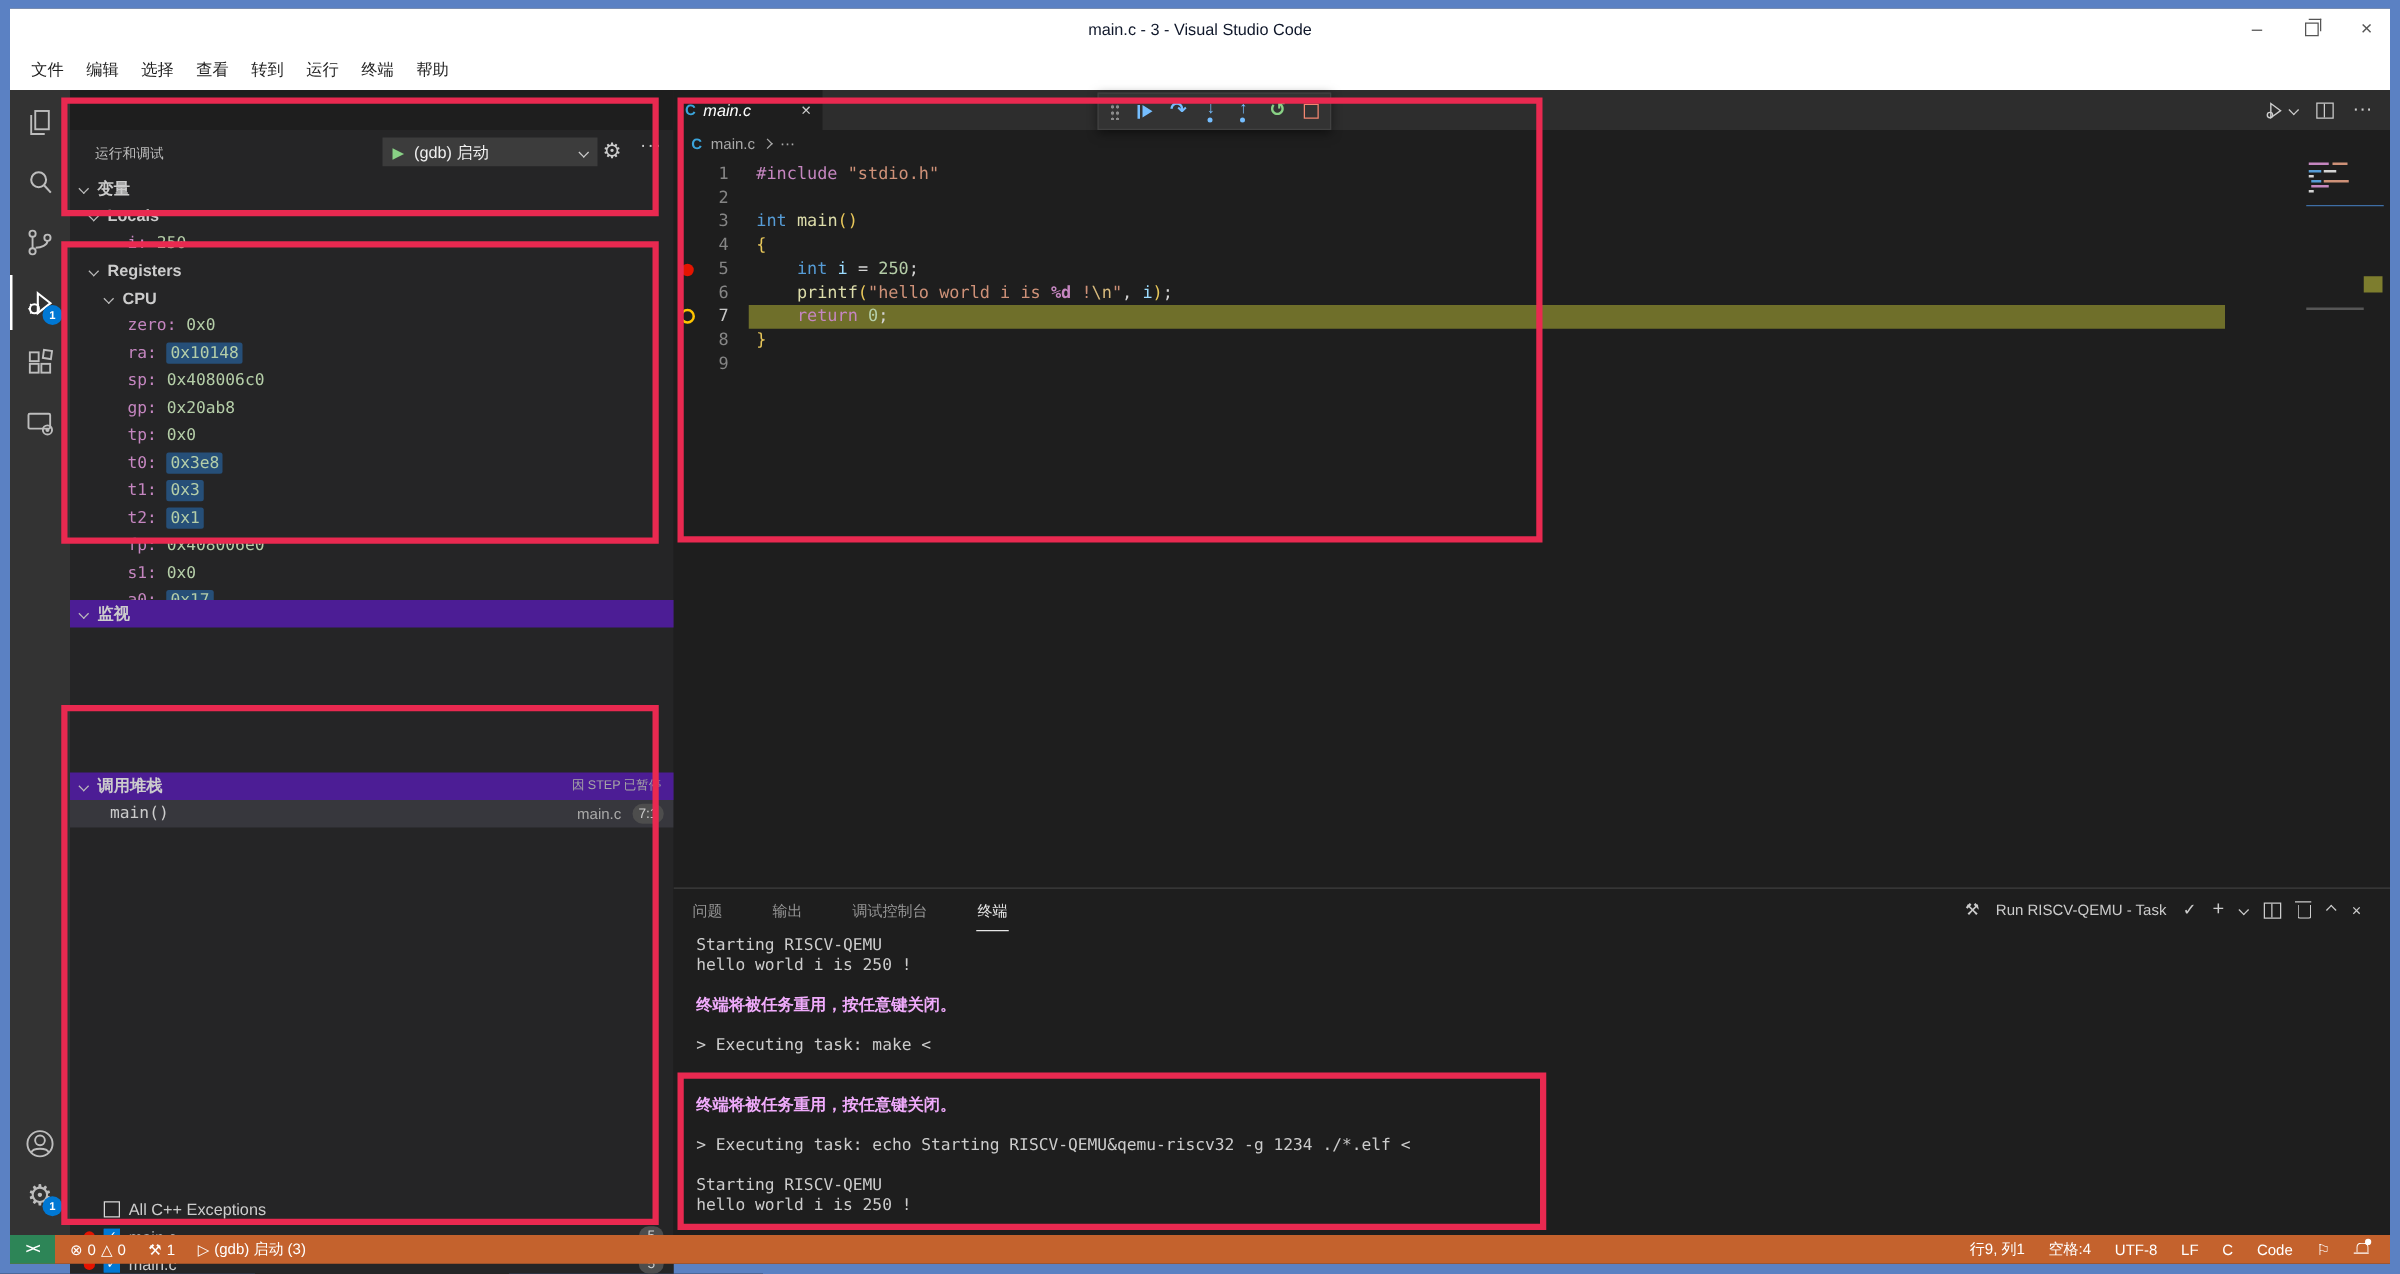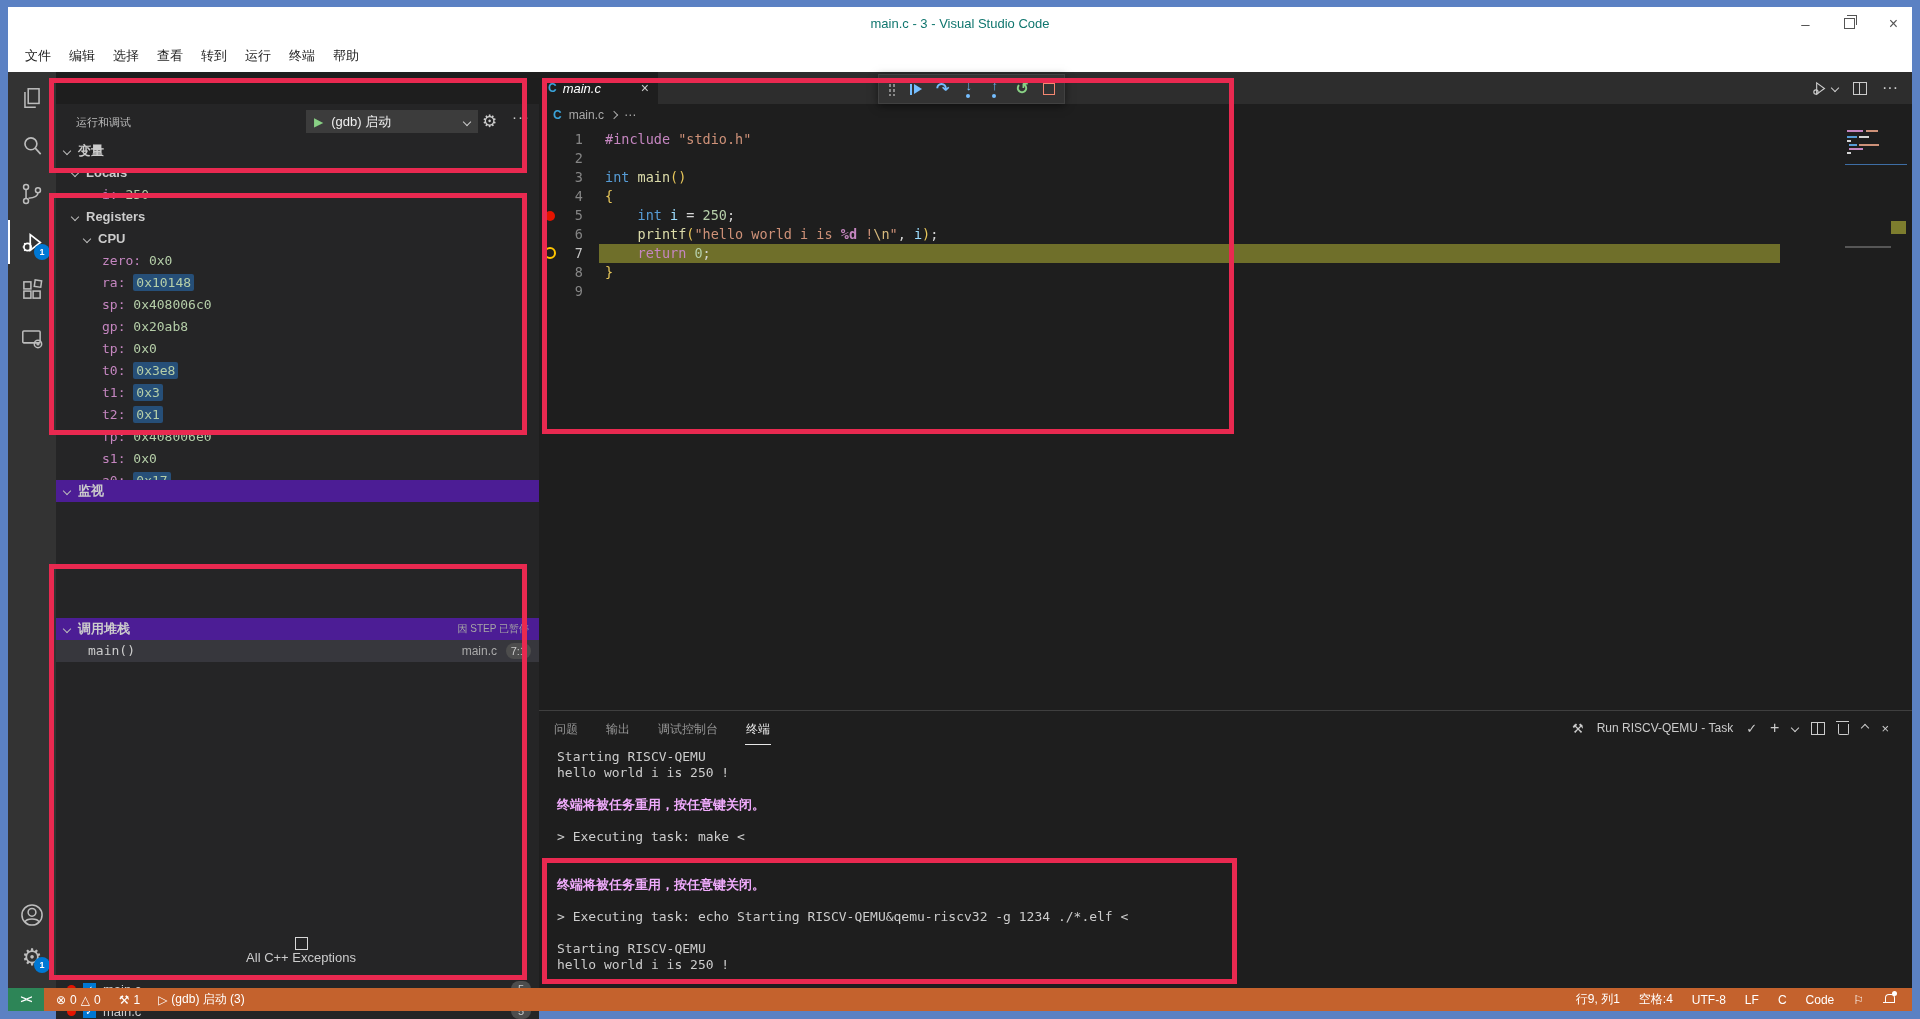--- a/index.html
+++ b/index.html
@@ -2,21 +2,21 @@
 <html><head>
 <meta charset="utf-8">
 <style>
   html,body{margin:0;padding:0;}
   body{width:1920px;height:1019px;position:relative;overflow:hidden;background:#5b81c3;
        font-family:"Liberation Sans","DejaVu Sans",sans-serif;-webkit-font-smoothing:antialiased;}
   .window{position:absolute;left:8px;top:7px;width:1904px;height:1004px;background:#1e1e1e;}
 
   
   .titlebar{position:absolute;left:0;top:0;width:100%;height:33px;background:#ffffff;}
-  .title{position:absolute;left:0;right:0;top:0;line-height:33px;text-align:center;font-size:13px;color:#0f766e;}
+  .title{position:absolute;left:0;right:0;top:0;line-height:33px;text-align:center;font-size:13px;color:#0f172a;}
   .wctrls{position:absolute;right:14px;top:0;height:33px;display:flex;gap:34px;align-items:center;color:#555;}
   .wmin{font-size:15px;line-height:10px;}
   .wres{width:9px;height:9px;border:1px solid #555;position:relative;}
   .wres::before{content:"";position:absolute;left:2px;top:-4px;width:9px;height:9px;border:1px solid #555;border-left:none;border-bottom:none;}
   .wclose{font-size:16px;}
   .menubar{position:absolute;left:0;top:33px;width:100%;height:32px;background:#ffffff;display:flex;align-items:center;padding-left:8px;box-sizing:border-box;}
   .menu-item{padding:0 9px;font-size:13px;color:#1f1f1f;}
 
   
   .vbody{position:absolute;left:0;top:65px;width:1904px;height:916px;}
@@ -105,21 +105,21 @@
   .tk-kw{color:#569cd6}.tk-kw2{color:#c586c0}.tk-fn{color:#dcdcaa}.tk-var{color:#9cdcfe}.tk-num{color:#b5cea8}
   .tk-str{color:#ce9178}.tk-esc{color:#d7ba7d}.tk-fmt{color:#c586c0;font-weight:700}.tk-br{color:#e8c75a}.tk-pl{color:#d4d4d4}
   .mm-line{position:absolute;height:2px;display:flex;}
   .mm-line i{display:block;height:2px;}
   .mm-vline{position:absolute;left:1306px;top:92px;width:62px;height:1px;background:#3e6ea5;}
   .mm-mark{position:absolute;left:1352px;top:149px;width:15px;height:13px;background:#7d7d2e;}
   .mm-gline{position:absolute;left:1306px;top:174px;width:46px;height:2px;background:#565656;}
 
   
   .panel{position:absolute;left:0;top:638px;width:100%;height:278px;background:#1e1e1e;border-top:1px solid #3f3f3f;box-sizing:border-box;}
-  .ptabs{position:absolute;left:14px;top:0;height:34px;display:flex;gap:26px;align-items:center;}
+  .ptabs{position:absolute;left:14px;top:0;height:34px;display:flex;gap:38px;align-items:center;}
   .ptab{font-size:12px;color:#969696;padding:9px 1px 6px;}
   .ptab.active{color:#e7e7e7;border-bottom:1px solid #e7e7e7;}
   .pctrls{position:absolute;right:23px;top:0;height:34px;display:flex;gap:13px;align-items:center;color:#cccccc;font-size:13px;}
   .ptask{font-size:12px;color:#cccccc;}
   .i-tools{font-size:13px;}
   .i-trash{width:9px;height:10px;border:1px solid #cccccc;border-top:none;border-radius:0 0 2px 2px;position:relative;margin-top:3px;}
   .i-trash::before{content:"";position:absolute;top:-3px;left:-3px;width:13px;height:1px;background:#cccccc;}
   .term{position:absolute;left:18px;top:38px;font-family:"DejaVu Sans Mono",monospace;font-size:13px;color:#cccccc;}
   .tline{height:16px;line-height:16px;white-space:pre;}
   .tline.bold{font-weight:700;color:#f0abfc;}
@@ -277,21 +277,21 @@
           <span class="lbl">调用堆栈</span>
         <span class="paused">因 STEP 已暂停</span>
       </div>
       <div class="row cs-frame" style="top:536px">
         <span class="cs-name">main()</span>
         <span class="cs-file">main.c</span>
         <span class="badge cs-badge">7:1</span>
       </div>
 
       <div>
-          <div class="bprow" style="top: 824px; flex-direction: column;">
+          <div class="bprow" style="top: 852px;">
             <span class="bpdot2 hide"></span>
             <span class="cb"></span>
             <span class="bplabel">All C++ Exceptions</span>
           </div>
           <div class="bprow" style="top: 874px;">
             <span class="bpdot2"></span>
             <span class="cb on">✓</span>
             <span class="bplabel">main.c</span>
             <span class="badge bpbadge">5</span>
           </div>

